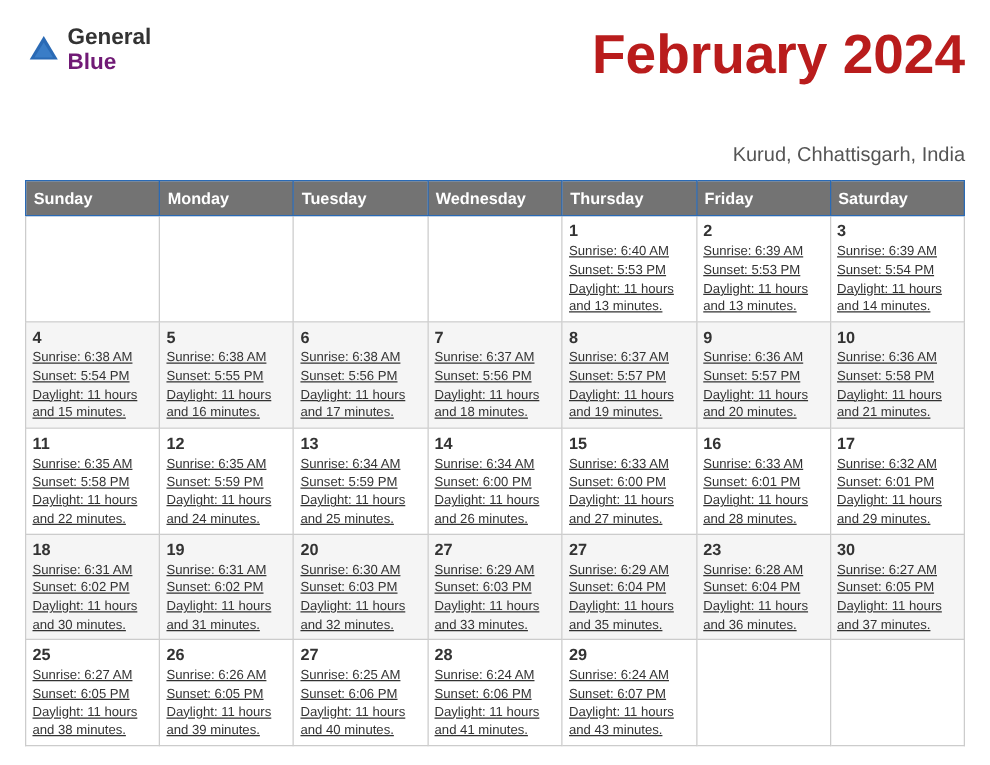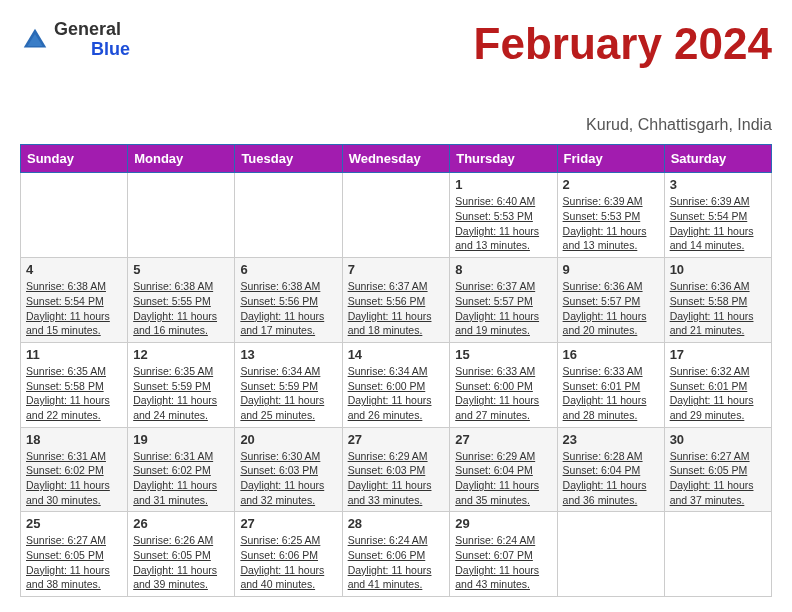--- a/index.html
+++ b/index.html
@@ -28,22 +28,21 @@
       line-height: 1.1;
     }
     .logo-general {
       font-size: 18px;
       font-weight: bold;
       color: #333;
     }
     .logo-blue {
       font-size: 18px;
       font-weight: bold;
-      color: #1d4ed8;
-      margin-left: 37px;
+      color: #701a75;
     }
     .logo-icon {
       width: 30px;
       height: 30px;
     }
     .title-area {
       text-align: right;
     }
     .month-title {
       font-size: 44px;
@@ -55,21 +54,21 @@
       font-size: 16px;
       color: #555;
       margin-top: 48px;
     }
     .calendar {
       width: 100%;
       border-collapse: collapse;
       border: 1px solid #ccc;
     }
     .calendar th {
-      background: #a21caf;
+      background: #737373;
       color: #fff;
       text-align: left;
       padding: 6px 6px;
       font-size: 13px;
       border: 1px solid #2a6ab5;
     }
     .calendar td {
       vertical-align: top;
       border: 1px solid #ccc;
       padding: 4px 5px;

